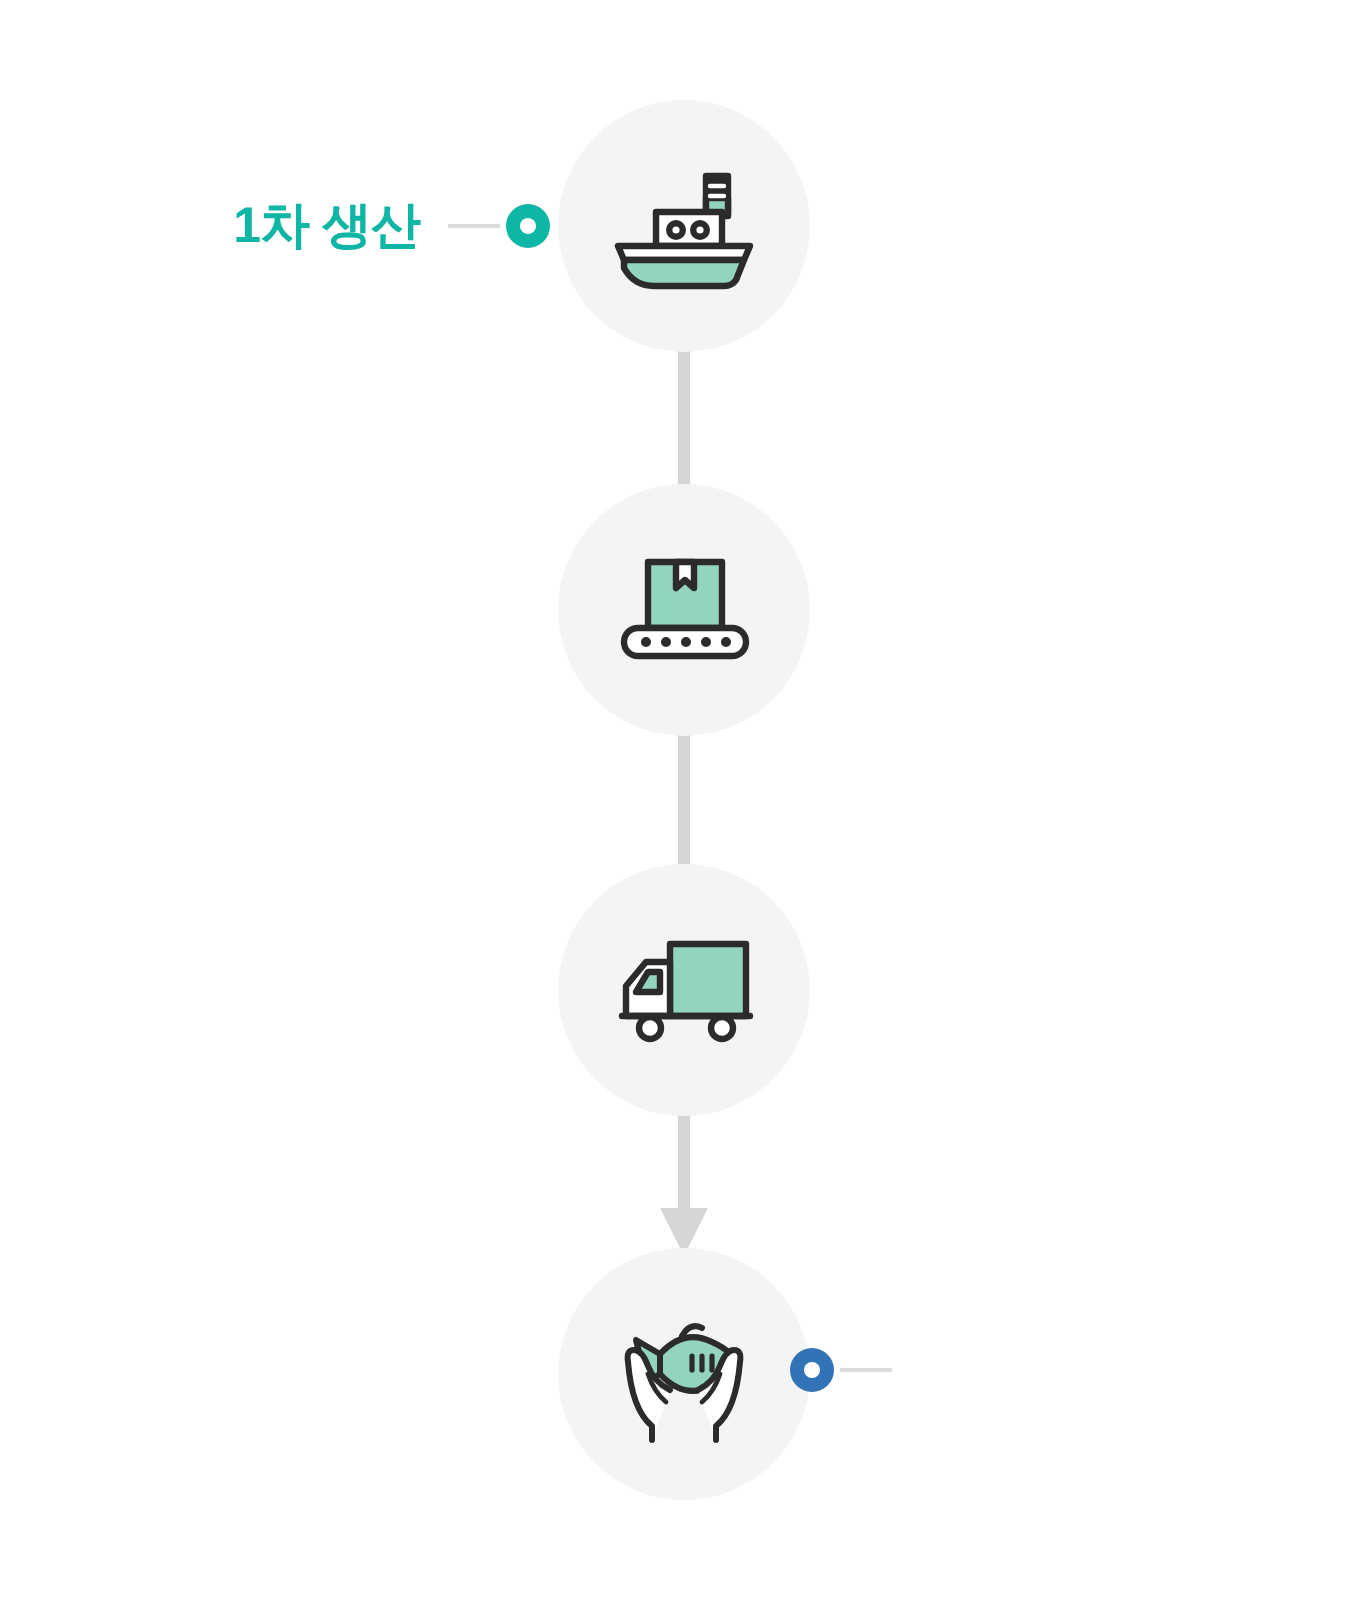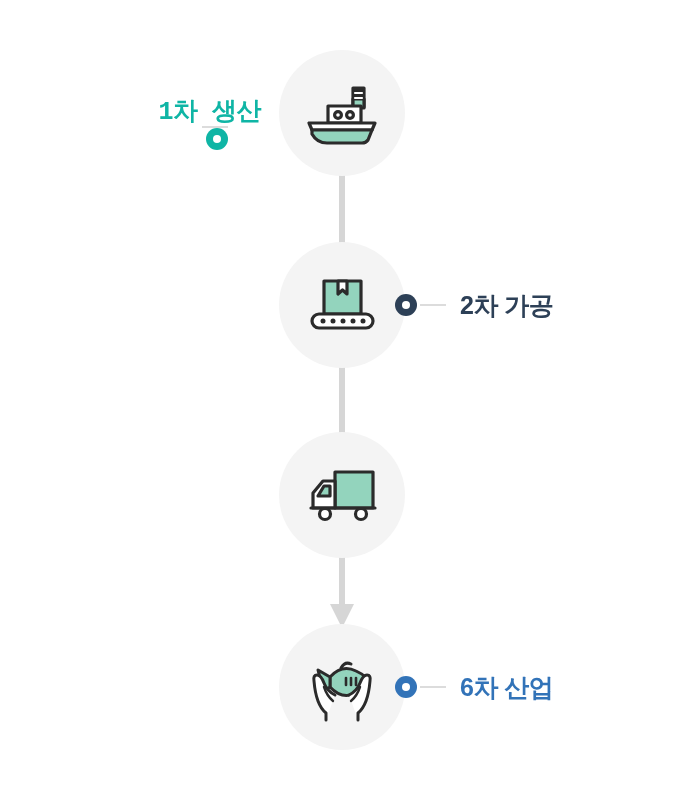--- a/index.html
+++ b/index.html
@@ -47,21 +47,21 @@
     background: #f4f4f4;
     display: flex; align-items: center; justify-content: center;
   }
   .circle svg { display: block; }
 
   
   .marker {
     position: absolute; top: 50px;
     display: flex; align-items: center;
   }
-  .marker.left  { right: 405px; flex-direction: column; font-family: Liberation Mono, monospace; }
+  .marker.left  { right: 405px; flex-direction: row; }
   .marker.right { left: 395px;  flex-direction: row; }
 
   .label {
     font-size: 25px;
     font-weight: bold;
     letter-spacing: -0.5px;
     white-space: nowrap;
     line-height: 26px;
   }
   .marker.left  .label { margin-right: 14px; text-align: right; }
@@ -145,27 +145,20 @@
               <circle cx="19" cy="49" r="2.5"></circle>
               <circle cx="29" cy="49" r="2.5"></circle>
               <circle cx="39" cy="49" r="2.5"></circle>
               <circle cx="49" cy="49" r="2.5"></circle>
               <circle cx="59" cy="49" r="2.5"></circle>
             </g>
           </g>
         </svg>
       </span>
     </div>
-    <div class="marker right">
-      <span class="dot bg-navy">
-        <span class="inner"></span>
-      </span>
-      <span class="leader"></span>
-      <span class="label navy">2차 가공</span>
-    </div>
   </div>
 
   <div class="step s3">
     <div class="circle">
       <span>
         <svg width="76" height="64" viewBox="0 0 76 64">
           <g stroke="#2b2b2b" stroke-width="3.2" fill="none" stroke-linejoin="round" stroke-linecap="round">
             <rect x="31" y="9" width="38" height="36" fill="#93d4bd"></rect>
             <path d="M31 18 H19 L9 30 V45 H31 Z" fill="#ffffff"></path>
             <path d="M20 23 H26 V33 H14 Z" fill="#93d4bd"></path>
@@ -206,17 +199,16 @@
             <path d="M56 36 Q53 45 47 50" stroke-width="2.4" fill="none"></path>
           </g>
         </svg>
       </span>
     </div>
     <div class="marker right">
       <span class="dot bg-blue">
         <span class="inner"></span>
       </span>
       <span class="leader"></span>
-      <span class="label blue">6차 산업</span>
     </div>
   </div>
 
 </div>
 
 </body></html>

